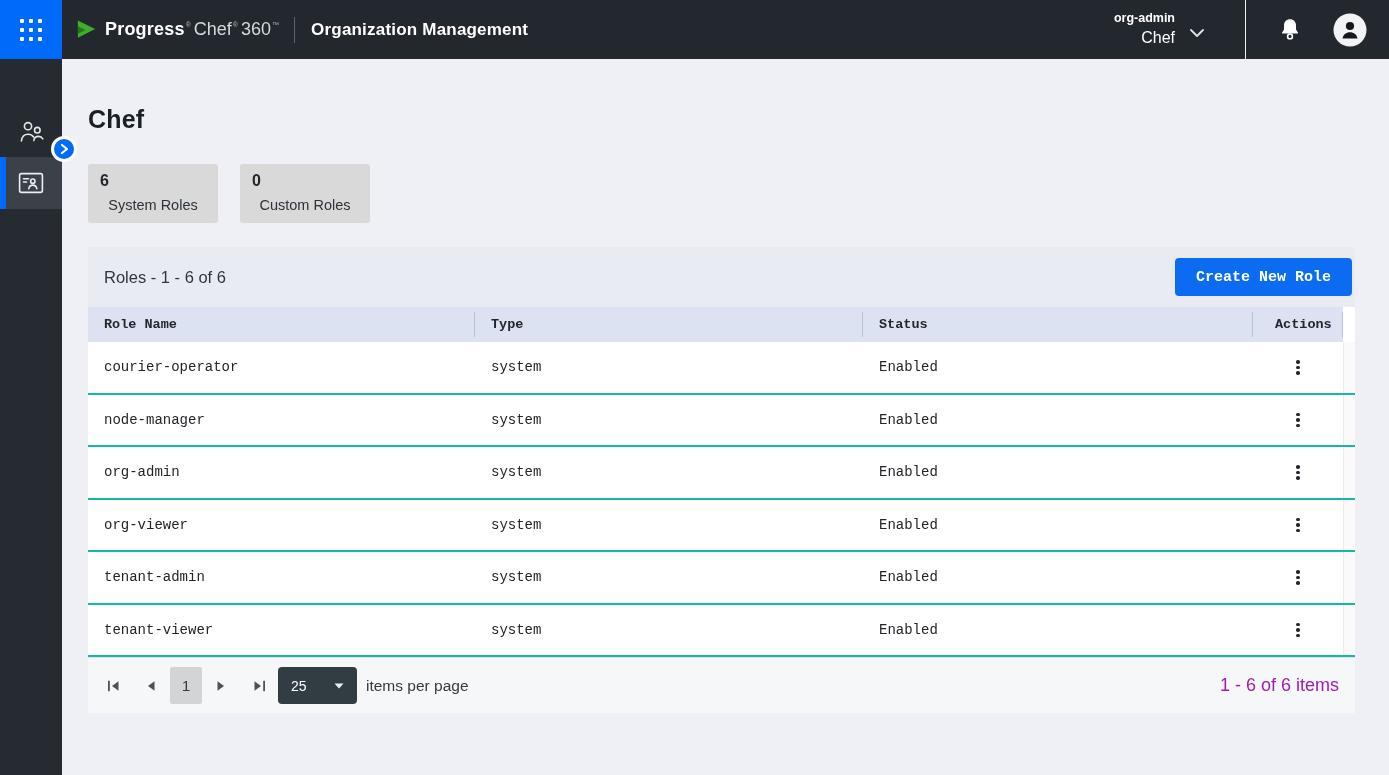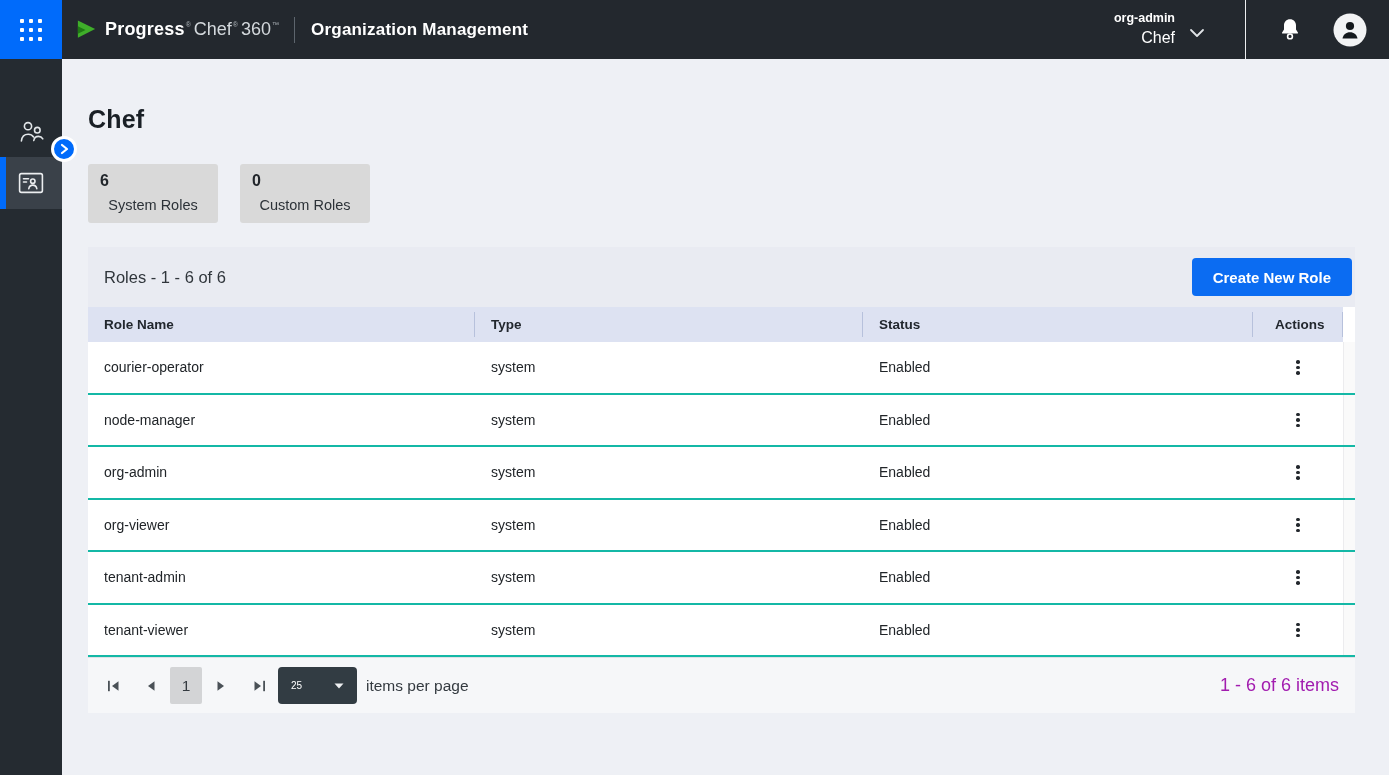--- a/index.html
+++ b/index.html
@@ -84,24 +84,24 @@
 
   
   .panel { width:1267px; margin-top:24px; }
   .toolbar {
     height:60px; background:#e9ebf2; display:flex; align-items:center;
     padding:0 3px 0 16px; justify-content:space-between;
   }
   .toolbar-title { font-size:16.5px; color:#30363c; }
   .create-btn {
     height:38px; padding:4px 21px; background:#0b6cf2; color:#fff; border:none; border-radius:4px;
-    font-size:15px; font-weight:700; font-family:Liberation Sans, sans-serif; cursor:pointer;
-  }
-
-  .grid-cols { display:grid; grid-template-columns:387px 388px 390px 90px 1fr; }
+    font-size:15px; font-weight:700; font-family:Liberation Mono, monospace; cursor:pointer;
+  }
+
+  .grid-cols { display:grid; grid-template-columns:387px 388px 390px 90px 1fr;font-family:Liberation Mono, monospace; }
   .thead { height:35px; background:#dde2f2; }
   .th {
     position:relative; display:flex; align-items:center; padding-left:16px;
     font-size:13.5px; font-weight:700; color:#22272e;
   }
   .th::after {
     content:""; position:absolute; right:0; top:5px; bottom:5px; width:1px; background:#b7c1dc;
   }
   .th.actions { padding-left:22px; }
   .th.spacer-col { background:#fff; padding:0; }
@@ -121,21 +121,21 @@
   }
   .pg-btn { width:38px; height:36px; background:none; border:none; display:flex; align-items:center; justify-content:center; cursor:pointer; }
   .pg-current {
     width:32px; height:37px; background:#d3d4d6; border-radius:2px; border:none;
     font-size:15.5px; color:#343a40; font-family:"Liberation Sans", sans-serif; cursor:pointer;
   }
   .pg-dropdown {
     width:79px; height:37px; background:#323c43; border-radius:4px; border:none; cursor:pointer;
     display:flex; align-items:center; justify-content:space-between; padding:0 13px;
   }
-  .pg-dropdown .val { color:#fff; font-size:10px; }
+  .pg-dropdown .val { color:#fff; font-size:14px; }
   .pg-label { font-size:15.5px; color:#343a40; margin-left:9px; }
   .pg-spacer { flex:1; }
   .pg-summary { font-size:18px; color:#a21caf; }
 </style>
 </head>
 <body>
 
 <div class="screen">
 
   <button class="app-square">

